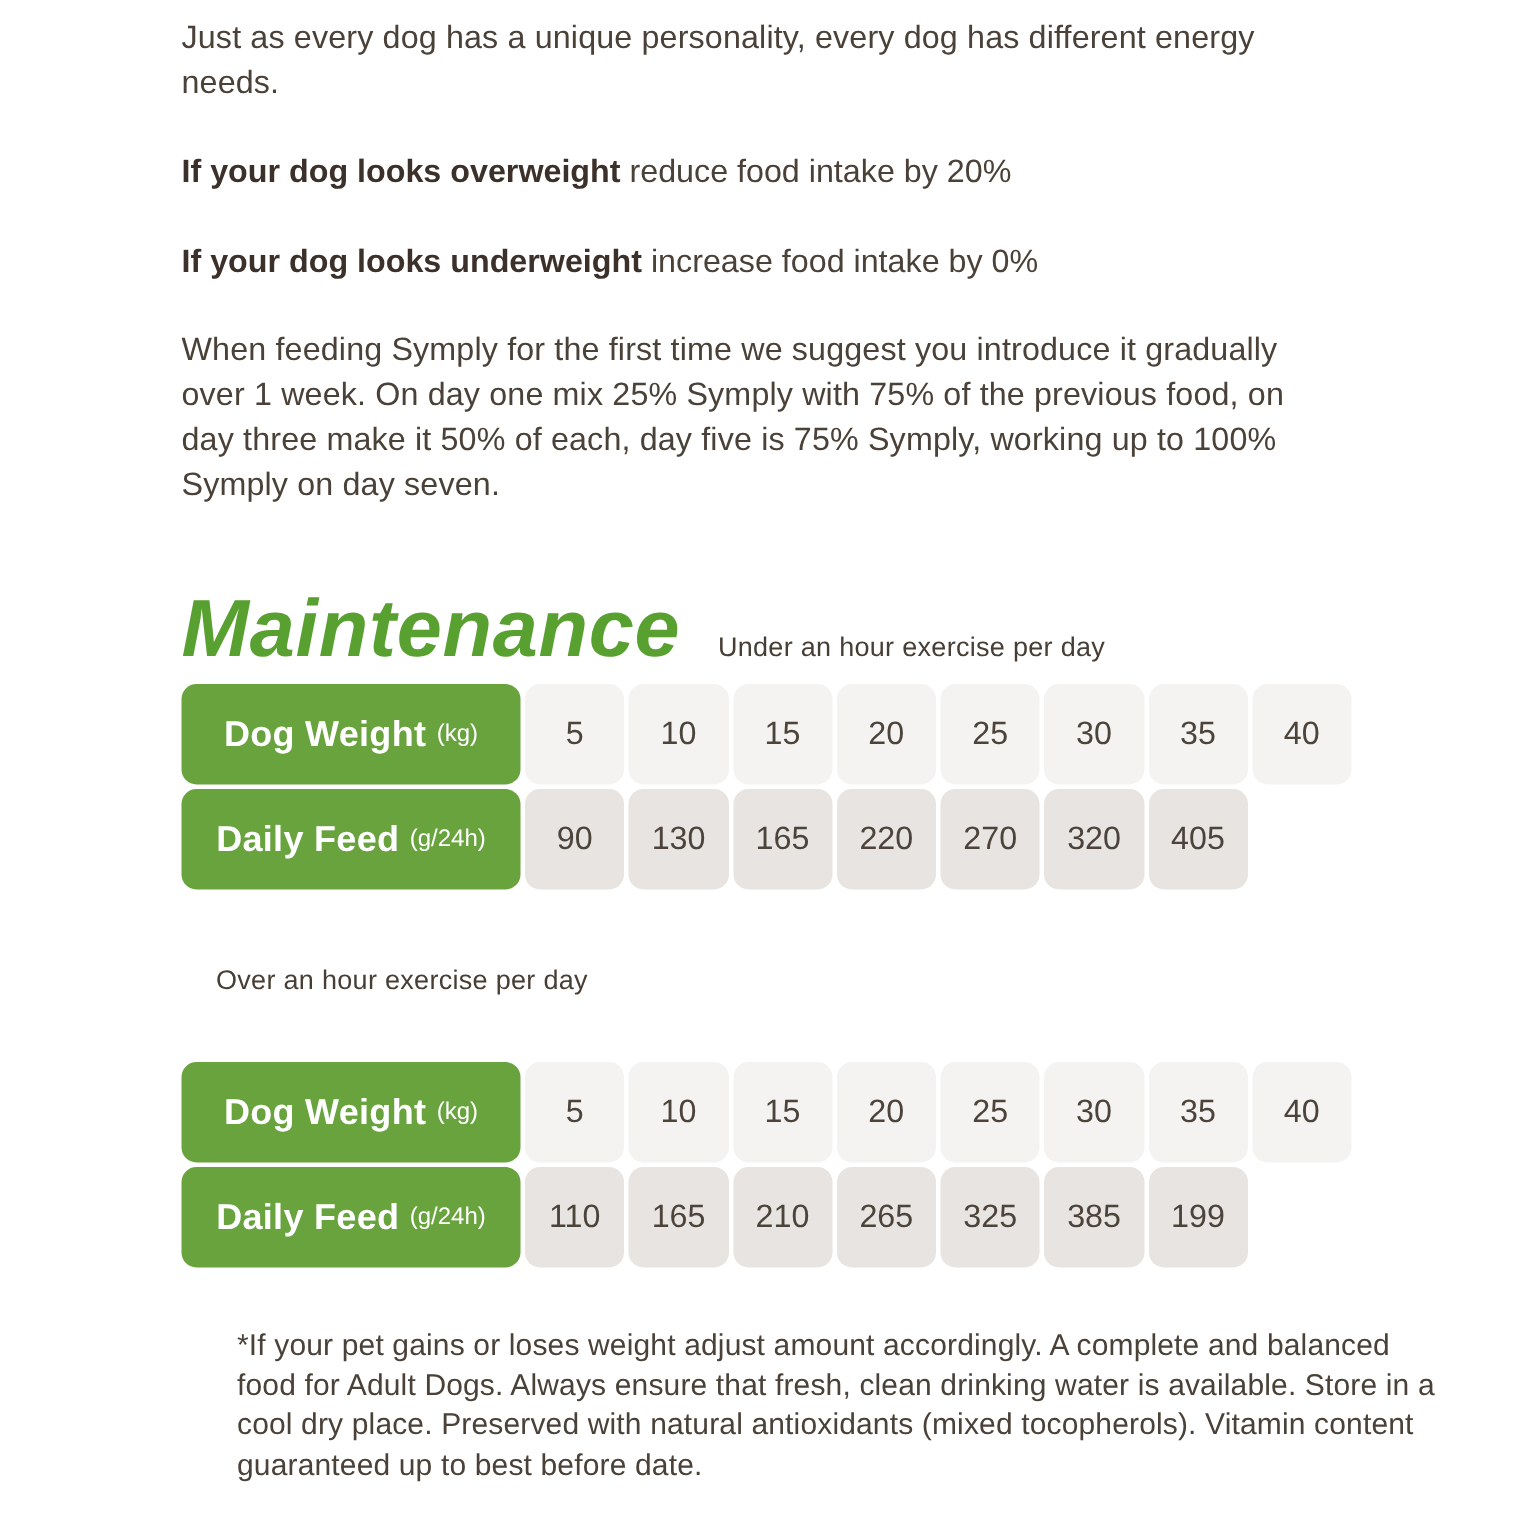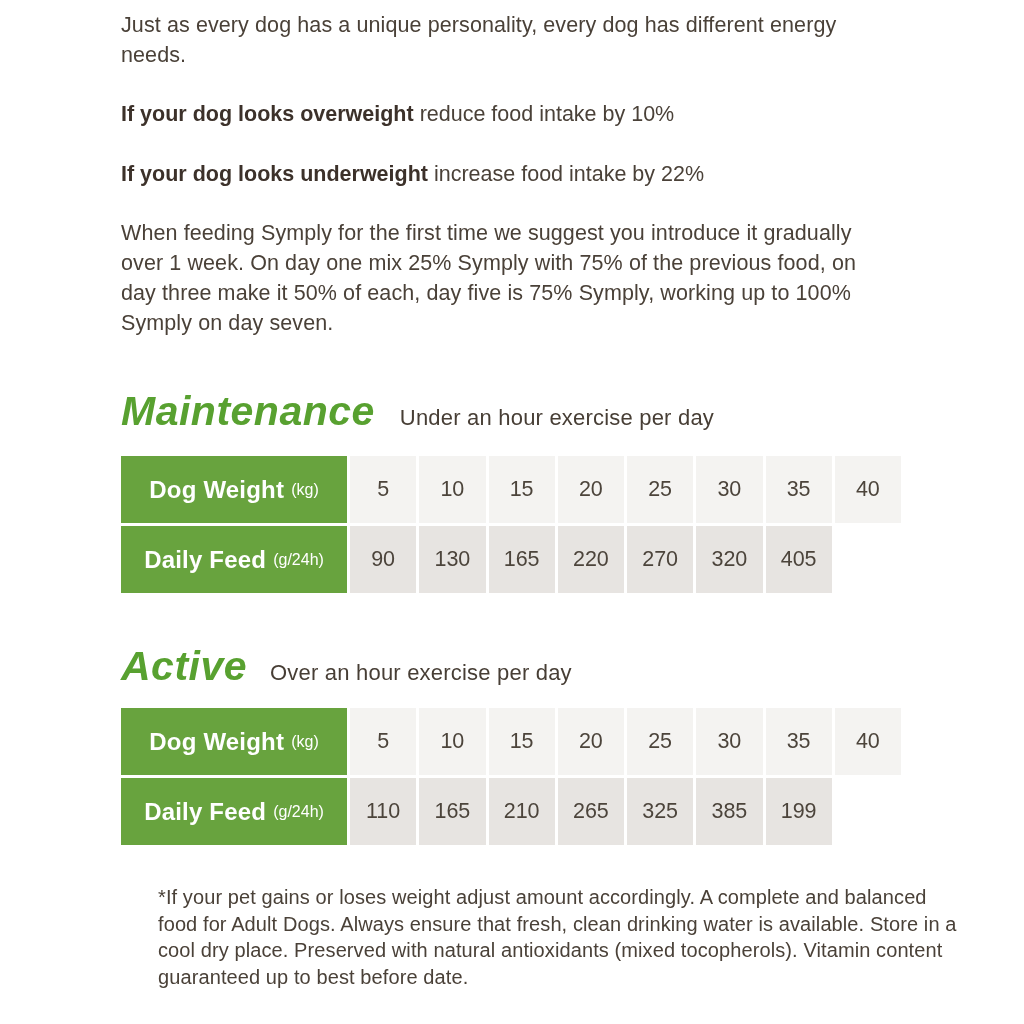--- a/index.html
+++ b/index.html
@@ -27,38 +27,38 @@
   }
   .para .line{white-space:nowrap;}
   .bold-line{
     font-size:21.5px;line-height:30px;color:var(--body-text);white-space:nowrap;
   }
   .bold-line .b{font-weight:bold;color:var(--bold-text);}
   .section-heading{
     display:flex;align-items:baseline;
   }
   .script-heading{
-    font-size:41px;font-weight:bold;font-style:italic;
+    font-size:54px;font-weight:bold;font-style:italic;
     color:var(--heading-green);
     letter-spacing:.5px;
   }
   .section-subtitle{
-    font-size:22px;color:#473e35;letter-spacing:.2px;white-space:nowrap;
+    font-size:18px;color:#473e35;letter-spacing:.2px;white-space:nowrap;
   }
   .gap-maint{margin-left:25px;}
   .gap-active{margin-left:23px;}
   .feed-table{
     display:grid;
     grid-template-columns:226px repeat(8,1fr);
     gap:3px;
     width:780px;
   }
   .feed-table .cell{
     height:67px;
-    display:flex;align-items:center;justify-content:center;
+    display:flex;align-items:center;justify-content:center;border-radius:10px;
   }
   .label-cell{
     background:var(--green);
     color:var(--label-text);
   }
   .label-main{font-size:24px;font-weight:bold;letter-spacing:.2px;}
   .label-unit{font-size:16px;font-weight:normal;margin-left:7px;}
   .data-cell{
     font-size:21.5px;color:#4c443b;
   }
@@ -83,23 +83,23 @@
 </head>
 <body>
 
 <div class="page">
 
   <div class="block pos-intro para">
     <div class="line">Just as every dog has a unique personality, every dog has different energy</div>
     <div class="line">needs.</div>
   </div>
 
-  <div class="block pos-ow bold-line"><span class="b">If your dog looks overweight</span><span> reduce food intake by 10%</span></div>
+  <div class="block pos-ow bold-line"><span class="b">If your dog looks overweight</span><span> reduce food intake by 20%</span></div>
 
-  <div class="block pos-uw bold-line"><span class="b">If your dog looks underweight</span><span> increase food intake by 22%</span></div>
+  <div class="block pos-uw bold-line"><span class="b">If your dog looks underweight</span><span> increase food intake by 0%</span></div>
 
   <div class="block pos-transition para">
     <div class="line">When feeding Symply for the first time we suggest you introduce it gradually</div>
     <div class="line">over 1 week. On day one mix 25% Symply with 75% of the previous food, on</div>
     <div class="line">day three make it 50% of each, day five is 75% Symply, working up to 100%</div>
     <div class="line">Symply on day seven.</div>
   </div>
 
   <div class="block pos-head1 section-heading">
     <span class="script-heading">Maintenance</span>
@@ -127,21 +127,20 @@
     <div class="cell data-cell row-feed">90</div>
     <div class="cell data-cell row-feed">130</div>
     <div class="cell data-cell row-feed">165</div>
     <div class="cell data-cell row-feed">220</div>
     <div class="cell data-cell row-feed">270</div>
     <div class="cell data-cell row-feed">320</div>
     <div class="cell data-cell row-feed">405</div>
   </div>
 
   <div class="block pos-head2 section-heading">
-    <span class="script-heading">Active</span>
     <span class="section-subtitle gap-active">Over an hour exercise per day</span>
   </div>
 
   <div class="block pos-table2 feed-table">
     <div class="cell label-cell">
       <span class="label-main">Dog Weight</span>
       <span class="label-unit">(kg)</span>
     </div>
     <div class="cell data-cell row-weight">5</div>
     <div class="cell data-cell row-weight">10</div>

